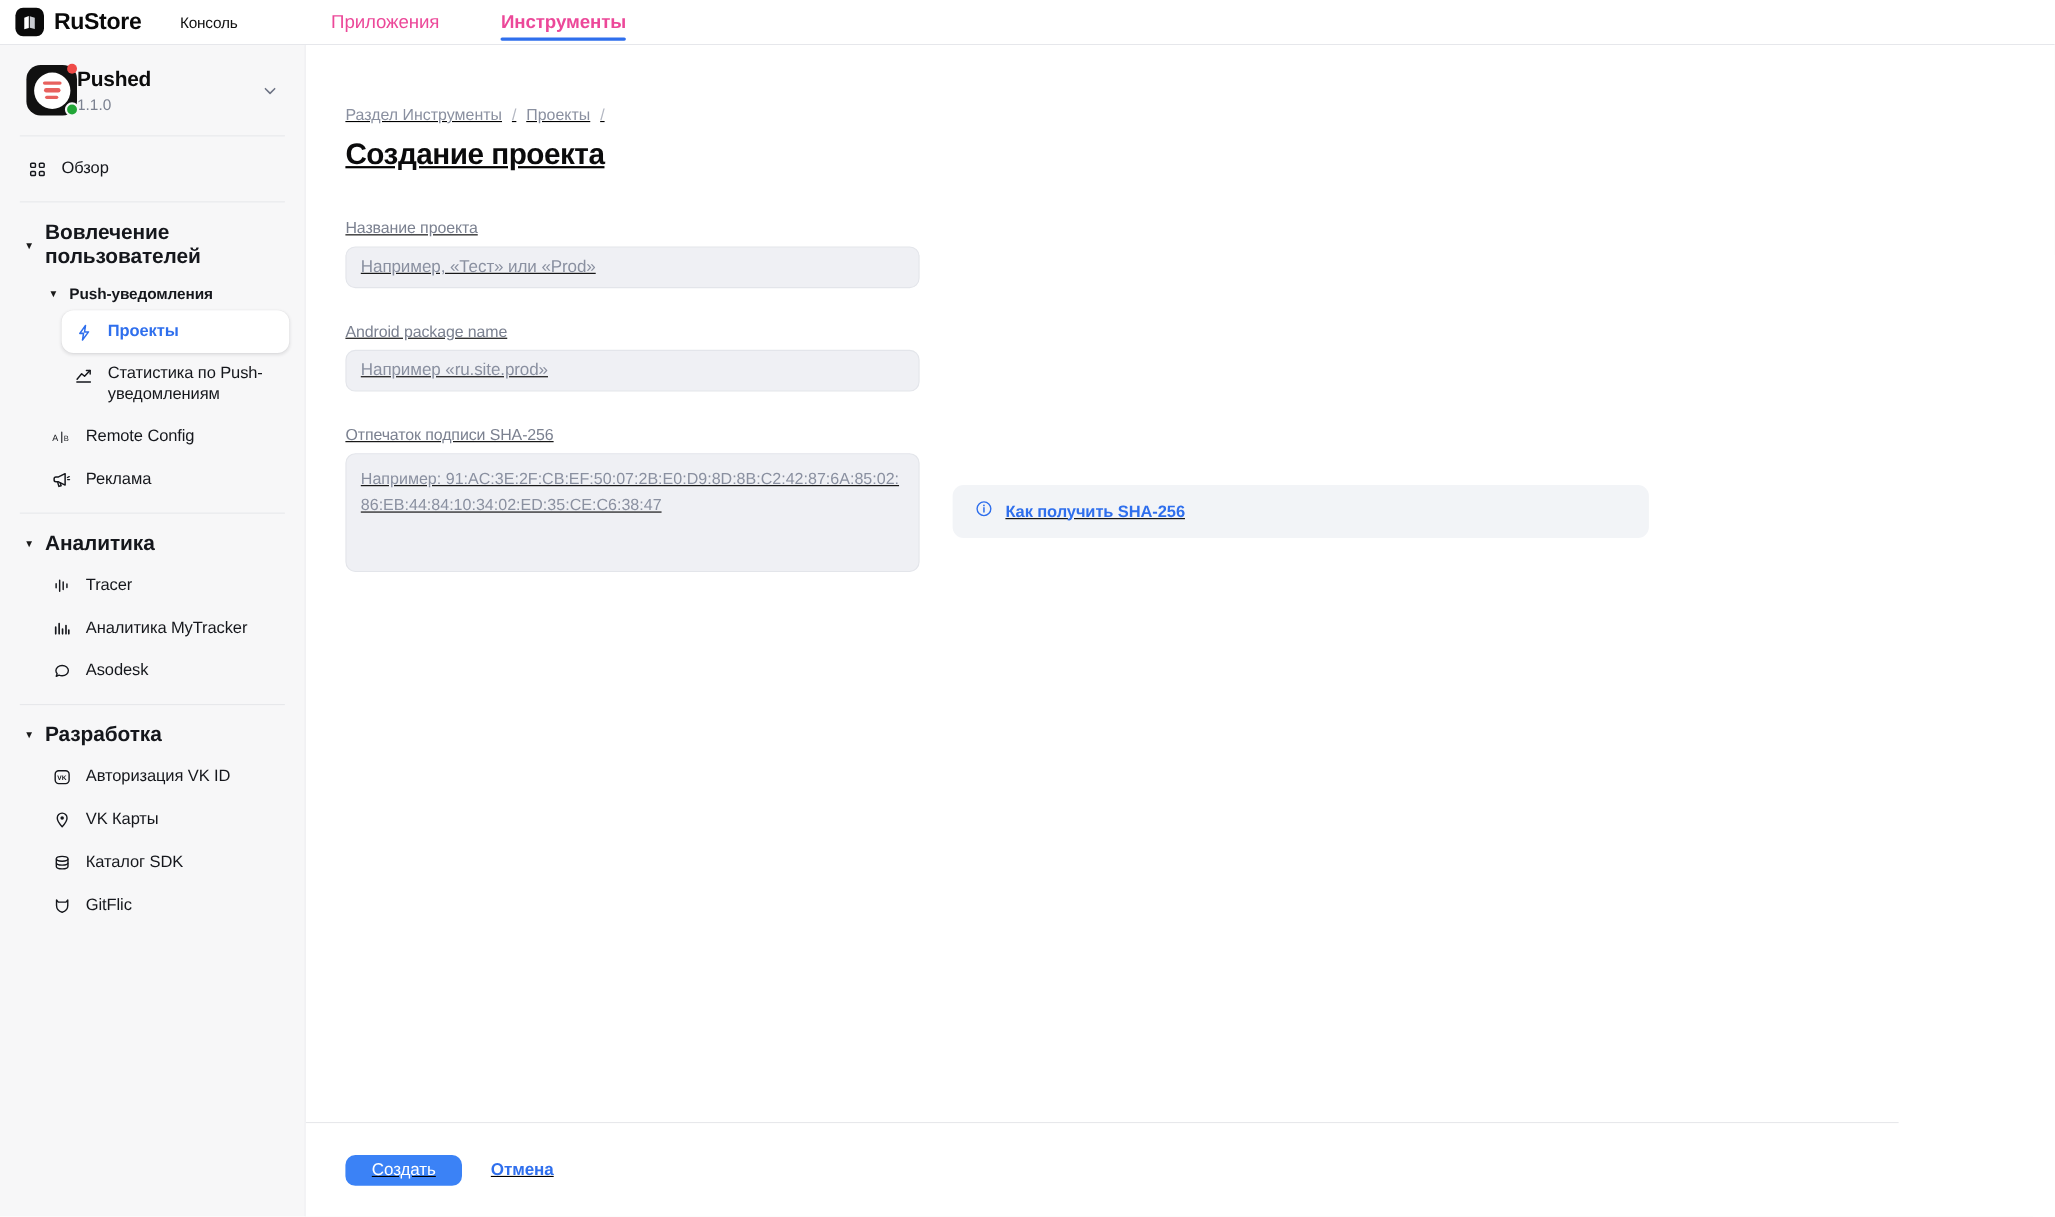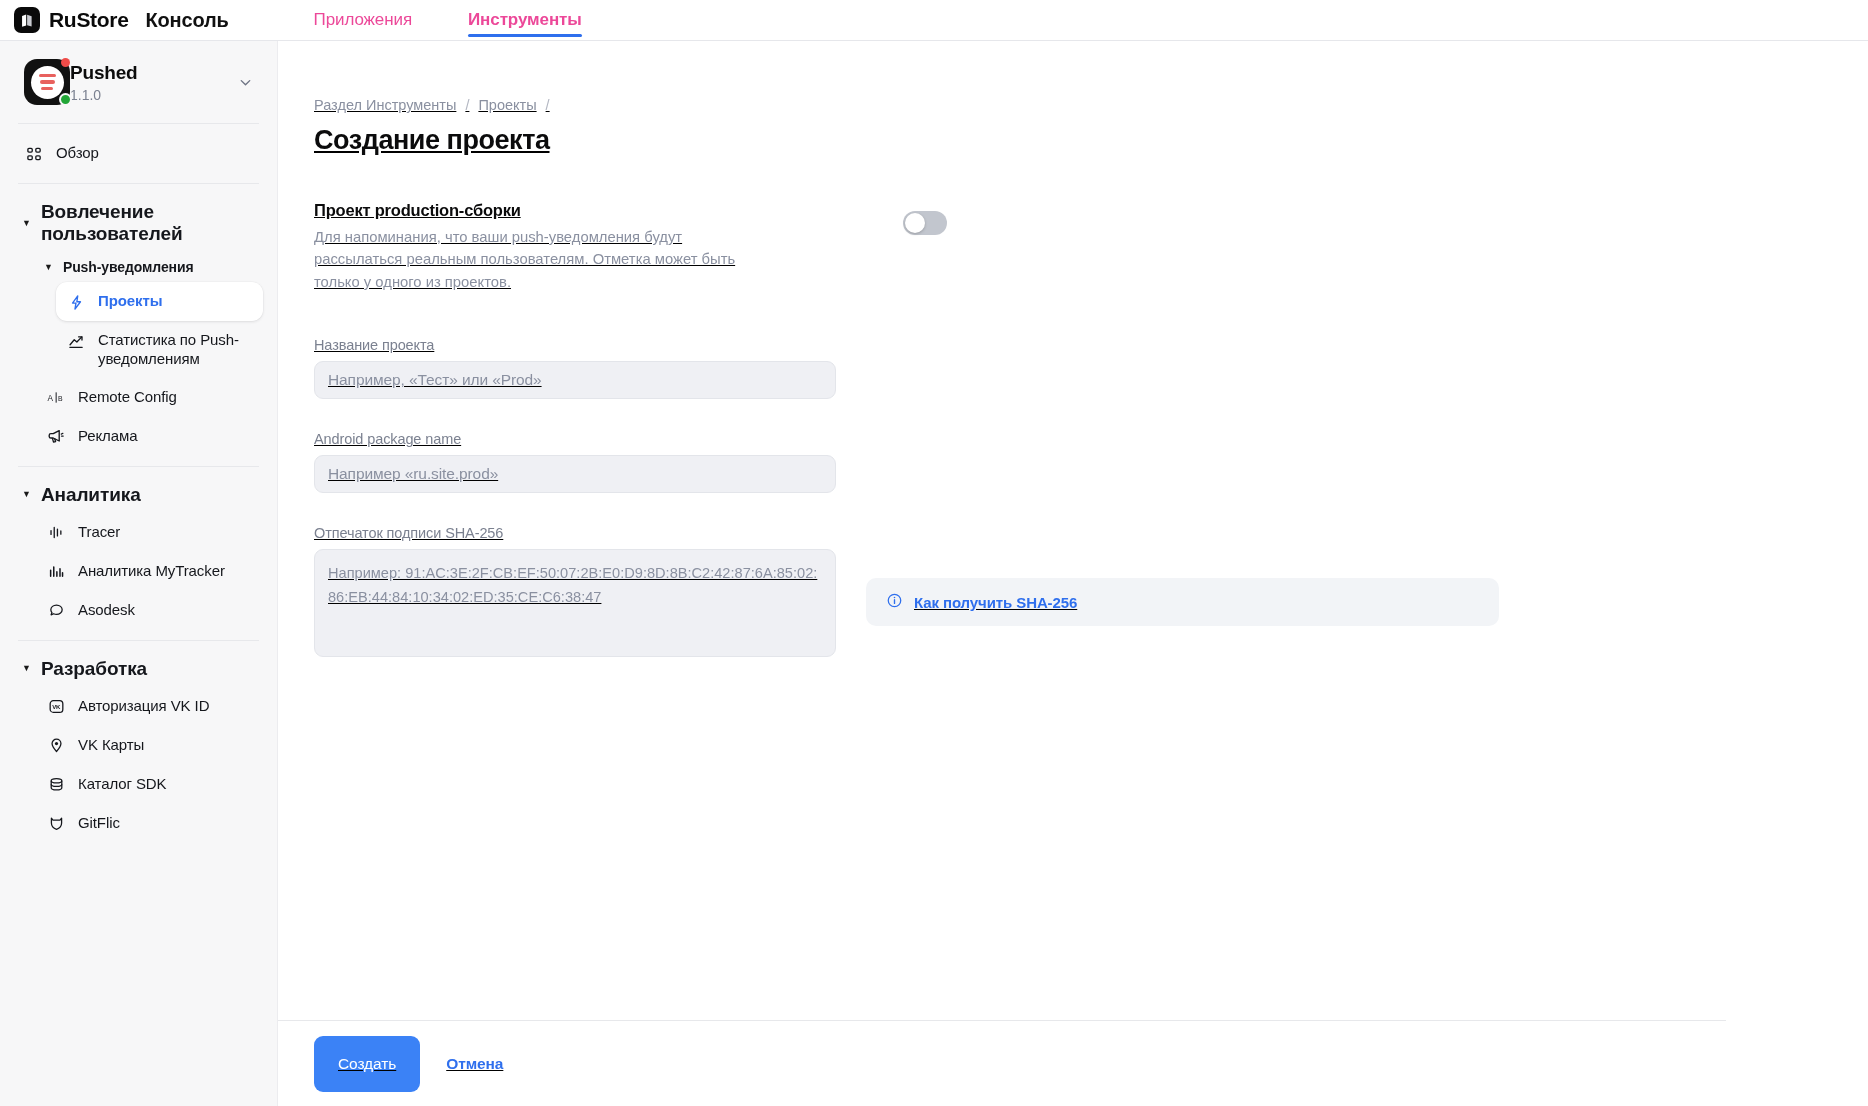--- a/index.html
+++ b/index.html
@@ -24,21 +24,21 @@
   .brand-logo {
     width: 26px; height: 26px;
     background: #0a0a0a;
     border-radius: 7px;
     display: flex; align-items: center; justify-content: center;
   }
   .brand-name {
     font-size: 21px; font-weight: 700; color: #0a0a0a; letter-spacing: -0.3px;
   }
   .brand-sub {
-    font-size: 20px; font-weight: 700; color: #111; margin-left: 8px; letter-spacing: -0.2px;
+    font-size: 14px; font-weight: 400; color: #111; margin-left: 26px; letter-spacing: -0.2px;
   }
   .topnav { display: flex; align-items: center; gap: 56px; margin-left: 85px; height: 100%; }
   .topnav-item {
     font-size: 17px; color: #ec4899; height: 100%;
     display: flex; align-items: center; cursor: pointer; position: relative;
     letter-spacing: -0.1px;
   }
   .topnav-item.active { font-weight: 700; }
   .topnav-item.active::after {
     content: ""; position: absolute; left: 0; right: 0; bottom: 3px;
@@ -181,21 +181,21 @@
   .hint-text { font-size: 15px; color: #2f6fed; font-weight: 700; letter-spacing: -0.1px; }
 
   
   .footer {
     height: 86px; border-top: 1px solid #e7e8eb;
     display: flex; align-items: center; gap: 26px;
     padding-left: 36px; background: #fff;
     margin-left: 0; margin-right: 142px;
   }
   .btn-primary {
-    height: 56px; padding: 0 24px; border-radius: 9px;
+    height: 28px; padding: 0 24px; border-radius: 9px;
     background: #3b82f6; color: #fff; font-size: 15.5px; font-weight: 400;
     display: flex; align-items: center; justify-content: center; cursor: pointer;
     border: none; letter-spacing: -0.1px;
   }
   .btn-text {
     font-size: 15.5px; color: #2f6fed; font-weight: 700; cursor: pointer; letter-spacing: -0.1px;
     background: none; border: none; padding: 0;
     font-family: "Liberation Sans", sans-serif;
     text-align: right;
   }
@@ -411,29 +411,20 @@
 
       <div class="breadcrumb">
         <span class="crumb">Раздел Инструменты</span>
         <span class="crumb-sep">/</span>
         <span class="crumb">Проекты</span>
         <span class="crumb-sep">/</span>
       </div>
 
       <h1 class="page-title">Создание проекта</h1>
 
-      <div class="section-row">
-        <div class="section-texts">
-          <div class="section-title">Проект production-сборки</div>
-          <div class="section-desc">Для напоминания, что ваши push-уведомления будут рассылаться реальным пользователям. Отметка может быть только у одного из проектов.</div>
-        </div>
-        <div class="toggle">
-          <span class="toggle-knob"></span>
-        </div>
-      </div>
 
       <div class="field first">
         <div class="field-label">Название проекта</div>
         <div class="field-input">Например, «Тест» или «Prod»</div>
       </div>
 
       <div class="field">
         <div class="field-label">Android package name</div>
         <div class="field-input">Например «ru.site.prod»</div>
       </div>

